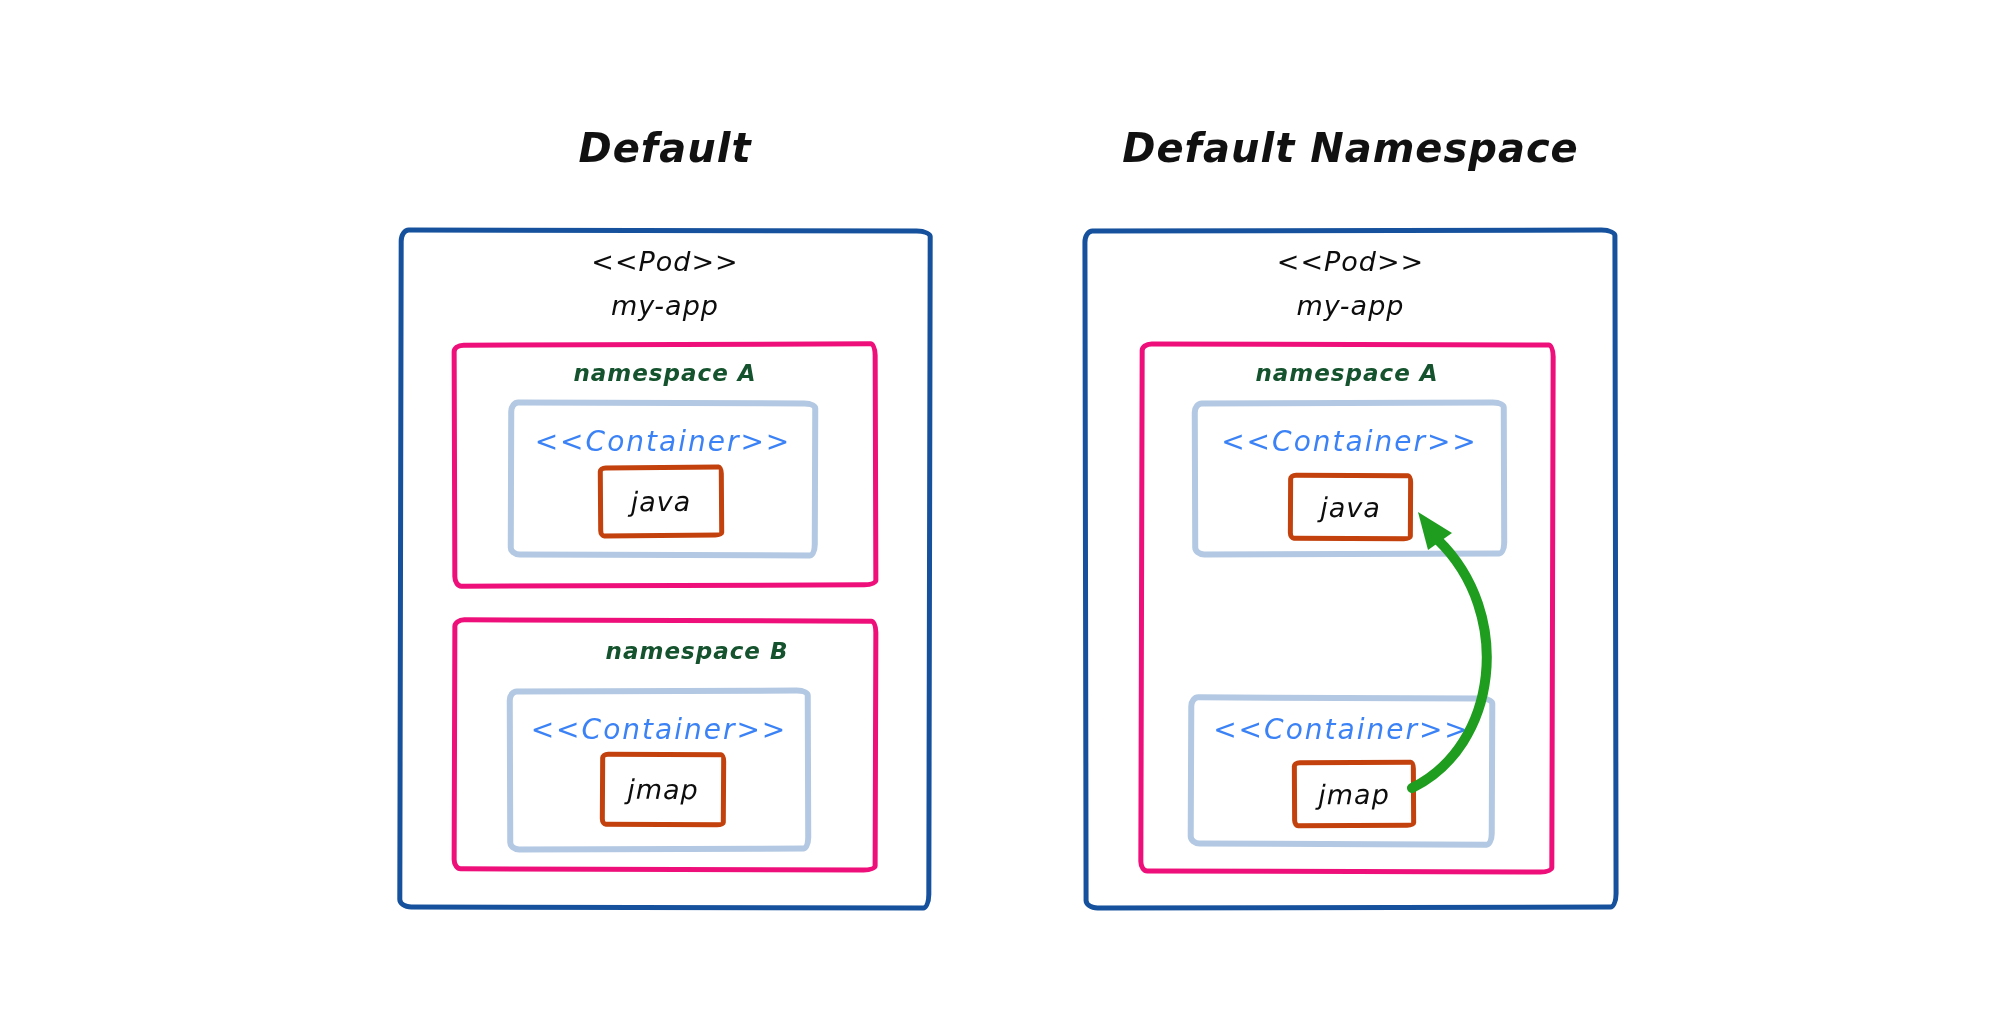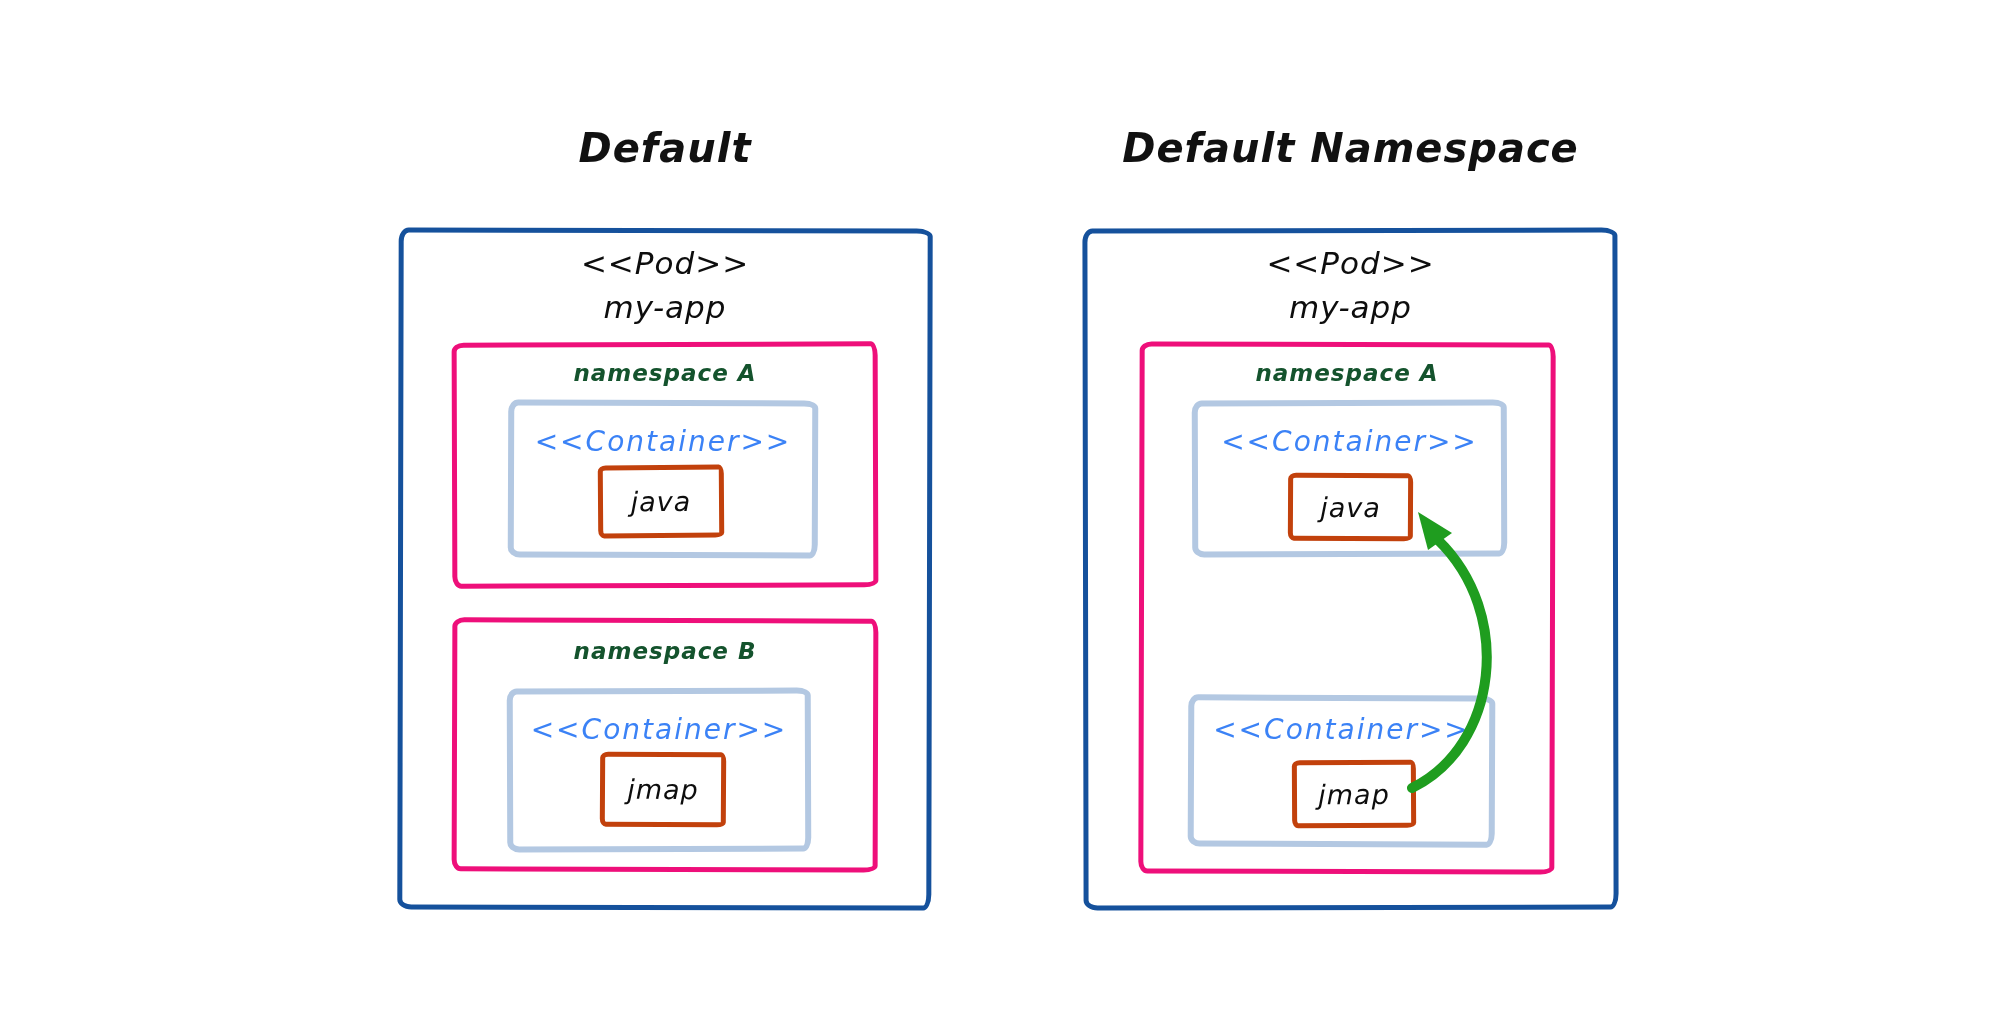--- a/index.html
+++ b/index.html
@@ -37,21 +37,21 @@
   .proc-box{
     border:5px solid #c2410c;
     border-radius:8px 5px 9px 6px / 6px 9px 5px 8px;
     transform:rotate(-0.4deg);
     display:flex;align-items:center;justify-content:center;
   }
   .title-text{
     font-size:40px;font-weight:600;color:#111111;
     letter-spacing:1px;
   }
-  .pod-text{font-size:31px;color:#0d0d0d;letter-spacing:1px;}
+  .pod-text{font-size:27px;color:#0d0d0d;letter-spacing:1px;}
   .ns-text{font-size:23px;font-weight:600;color:#14532d;letter-spacing:1px;}
   .cont-text{font-size:28px;color:#3b82f6;letter-spacing:2px;}
   .proc-text{font-size:27px;color:#0d0d0d;letter-spacing:1px;}
   svg.overlay{position:absolute;left:0;top:0;pointer-events:none;}
 </style>
 </head>
 <body>
 
 <div id="stage">
 
@@ -66,21 +66,21 @@
   <div class="abs hand center ns-text" style="left:452px;top:362px;width:426px;">namespace A</div>
 
   <div class="box cont-box" style="left:508px;top:400px;width:310px;height:158px;"></div>
   <div class="abs hand center cont-text" style="left:508px;top:428px;width:310px;">&lt;&lt;Container&gt;&gt;</div>
 
   <div class="box proc-box" style="left:598px;top:465px;width:126px;height:73px;">
     <span class="hand proc-text">java</span>
   </div>
 
   <div class="box ns-box" style="left:452px;top:618px;width:426px;height:254px;transform:rotate(0.18deg);"></div>
-  <div class="abs hand center ns-text" style="left:452px;top:640px;width:426px;">namespace B</div>
+  <div class="abs hand center ns-text" style="left:452px;top:640px;width:426px;padding-left:32px;">namespace B</div>
 
   <div class="box cont-box" style="left:507px;top:688px;width:304px;height:164px;transform:rotate(-0.2deg);"></div>
   <div class="abs hand center cont-text" style="left:507px;top:716px;width:304px;">&lt;&lt;Container&gt;&gt;</div>
 
   <div class="box proc-box" style="left:600px;top:752px;width:126px;height:75px;transform:rotate(0.35deg);">
     <span class="hand proc-text">jmap</span>
   </div>
 
   <div class="abs hand center title-text" style="left:1083px;top:128px;width:535px;">Default Namespace</div>
 

